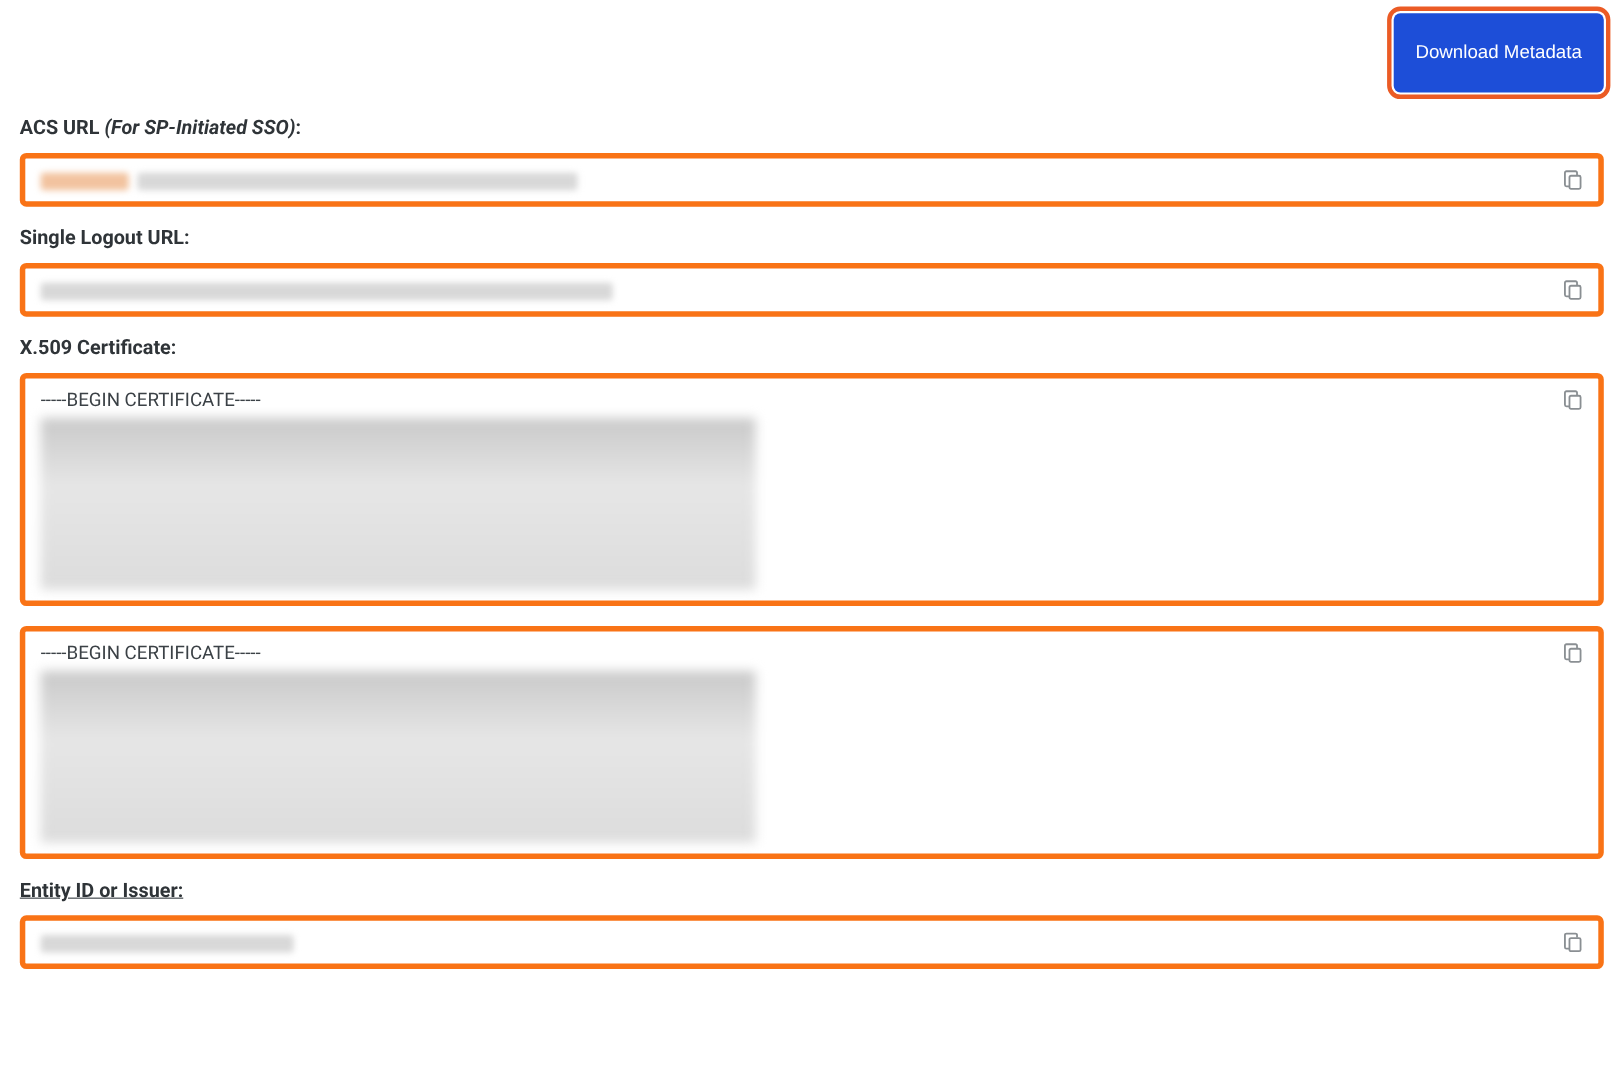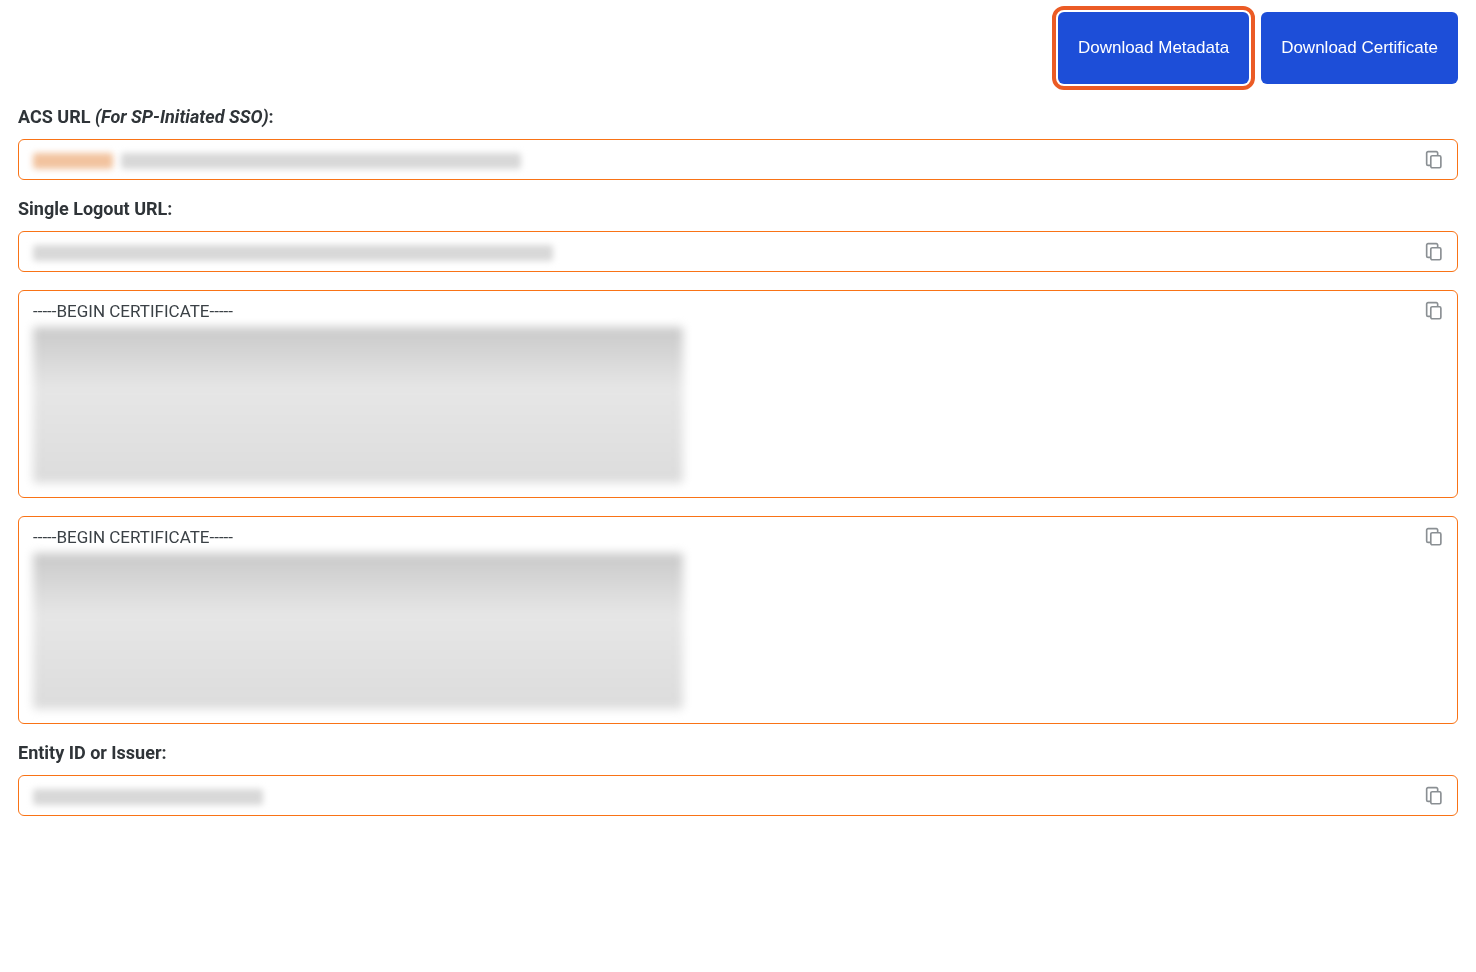--- a/index.html
+++ b/index.html
@@ -38,21 +38,21 @@
     font-weight: 700;
     color: #2f3438;
     margin-bottom: 12px;
   }
   .field-label .hint {
     font-weight: 700;
     font-style: italic;
   }
   .field-box {
     position: relative;
-    border: 1px solid #f97316;
+    border: 5px solid #f97316;
     border-radius: 6px;
     padding: 10px 48px 10px 14px;
     min-height: 40px;
     background: #ffffff;
   }
   .field-box.tall { min-height: 208px; }
   .copy-icon {
     position: absolute;
     top: 8px;
     right: 12px;
@@ -80,21 +80,20 @@
     filter: blur(5px);
     background: linear-gradient(180deg,#c9c9c9 0%, #e6e6e6 40%, #dcdcdc 100%);
     border-radius: 2px;
   }
 </style>
 </head>
 <body>
 
 <div class="top-buttons">
   <button class="btn highlighted">Download Metadata</button>
-  <button class="btn">Download Certificate</button>
 </div>
 
 <div class="field-block">
   <div class="field-label">
     <span>ACS URL </span><span class="hint">(For SP-Initiated SSO)</span><span>:</span>
   </div>
   <div class="field-box">
     <span class="copy-icon">
       <svg viewBox="0 0 24 24" fill="none" stroke="currentColor" stroke-width="1.8">
         <rect x="8.5" y="8.5" width="11" height="13" rx="1.5"></rect>
@@ -113,20 +112,21 @@
       <svg viewBox="0 0 24 24" fill="none" stroke="currentColor" stroke-width="1.8">
         <rect x="8.5" y="8.5" width="11" height="13" rx="1.5"></rect>
         <path d="M16 8V5.5A1.5 1.5 0 0 0 14.5 4h-9A1.5 1.5 0 0 0 4 5.5v12A1.5 1.5 0 0 0 5.5 19H8"></path>
       </svg>
     </span>
     <span class="redacted" style="width:520px;"></span>
   </div>
 </div>
 
 <div class="field-block">
+  <div class="field-label">X.509 Certificate:</div>
   <div class="field-box tall">
     <span class="copy-icon">
       <svg viewBox="0 0 24 24" fill="none" stroke="currentColor" stroke-width="1.8">
         <rect x="8.5" y="8.5" width="11" height="13" rx="1.5"></rect>
         <path d="M16 8V5.5A1.5 1.5 0 0 0 14.5 4h-9A1.5 1.5 0 0 0 4 5.5v12A1.5 1.5 0 0 0 5.5 19H8"></path>
       </svg>
     </span>
     <div class="cert-begin">-----BEGIN CERTIFICATE-----</div>
     <div class="blurbox" style="width:650px;height:156px;"></div>
   </div>
@@ -138,21 +138,21 @@
       <svg viewBox="0 0 24 24" fill="none" stroke="currentColor" stroke-width="1.8">
         <rect x="8.5" y="8.5" width="11" height="13" rx="1.5"></rect>
         <path d="M16 8V5.5A1.5 1.5 0 0 0 14.5 4h-9A1.5 1.5 0 0 0 4 5.5v12A1.5 1.5 0 0 0 5.5 19H8"></path>
       </svg>
     </span>
     <div class="cert-begin">-----BEGIN CERTIFICATE-----</div>
     <div class="blurbox" style="width:650px;height:156px;"></div>
   </div>
 </div>
 
-<div class="field-block" style="margin-bottom:4px;">
+<div class="field-block" style="margin-bottom:4px;text-decoration:underline;">
   <div class="field-label">Entity ID or Issuer:</div>
   <div class="field-box">
     <span class="copy-icon">
       <svg viewBox="0 0 24 24" fill="none" stroke="currentColor" stroke-width="1.8">
         <rect x="8.5" y="8.5" width="11" height="13" rx="1.5"></rect>
         <path d="M16 8V5.5A1.5 1.5 0 0 0 14.5 4h-9A1.5 1.5 0 0 0 4 5.5v12A1.5 1.5 0 0 0 5.5 19H8"></path>
       </svg>
     </span>
     <span class="redacted" style="width:230px;"></span>
   </div>

